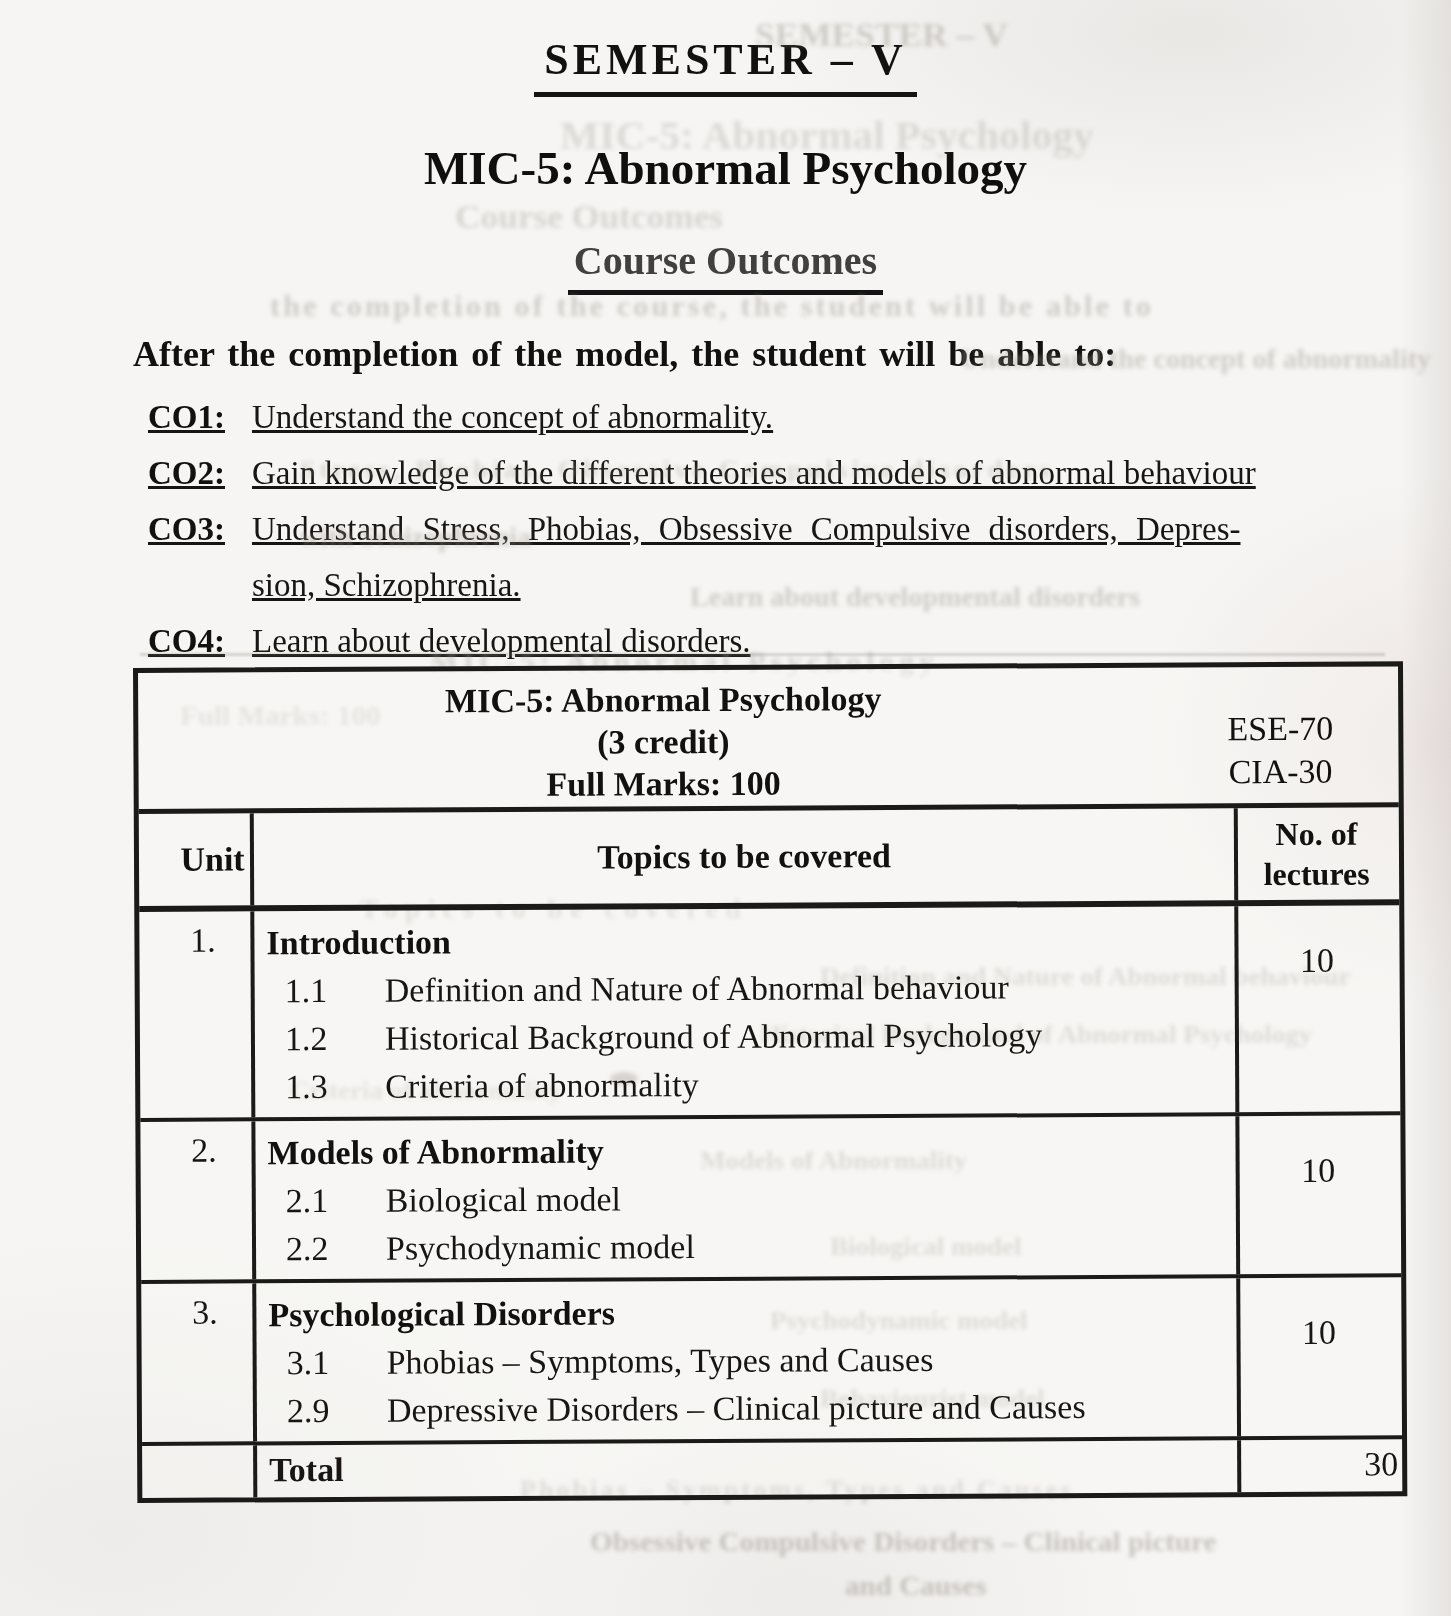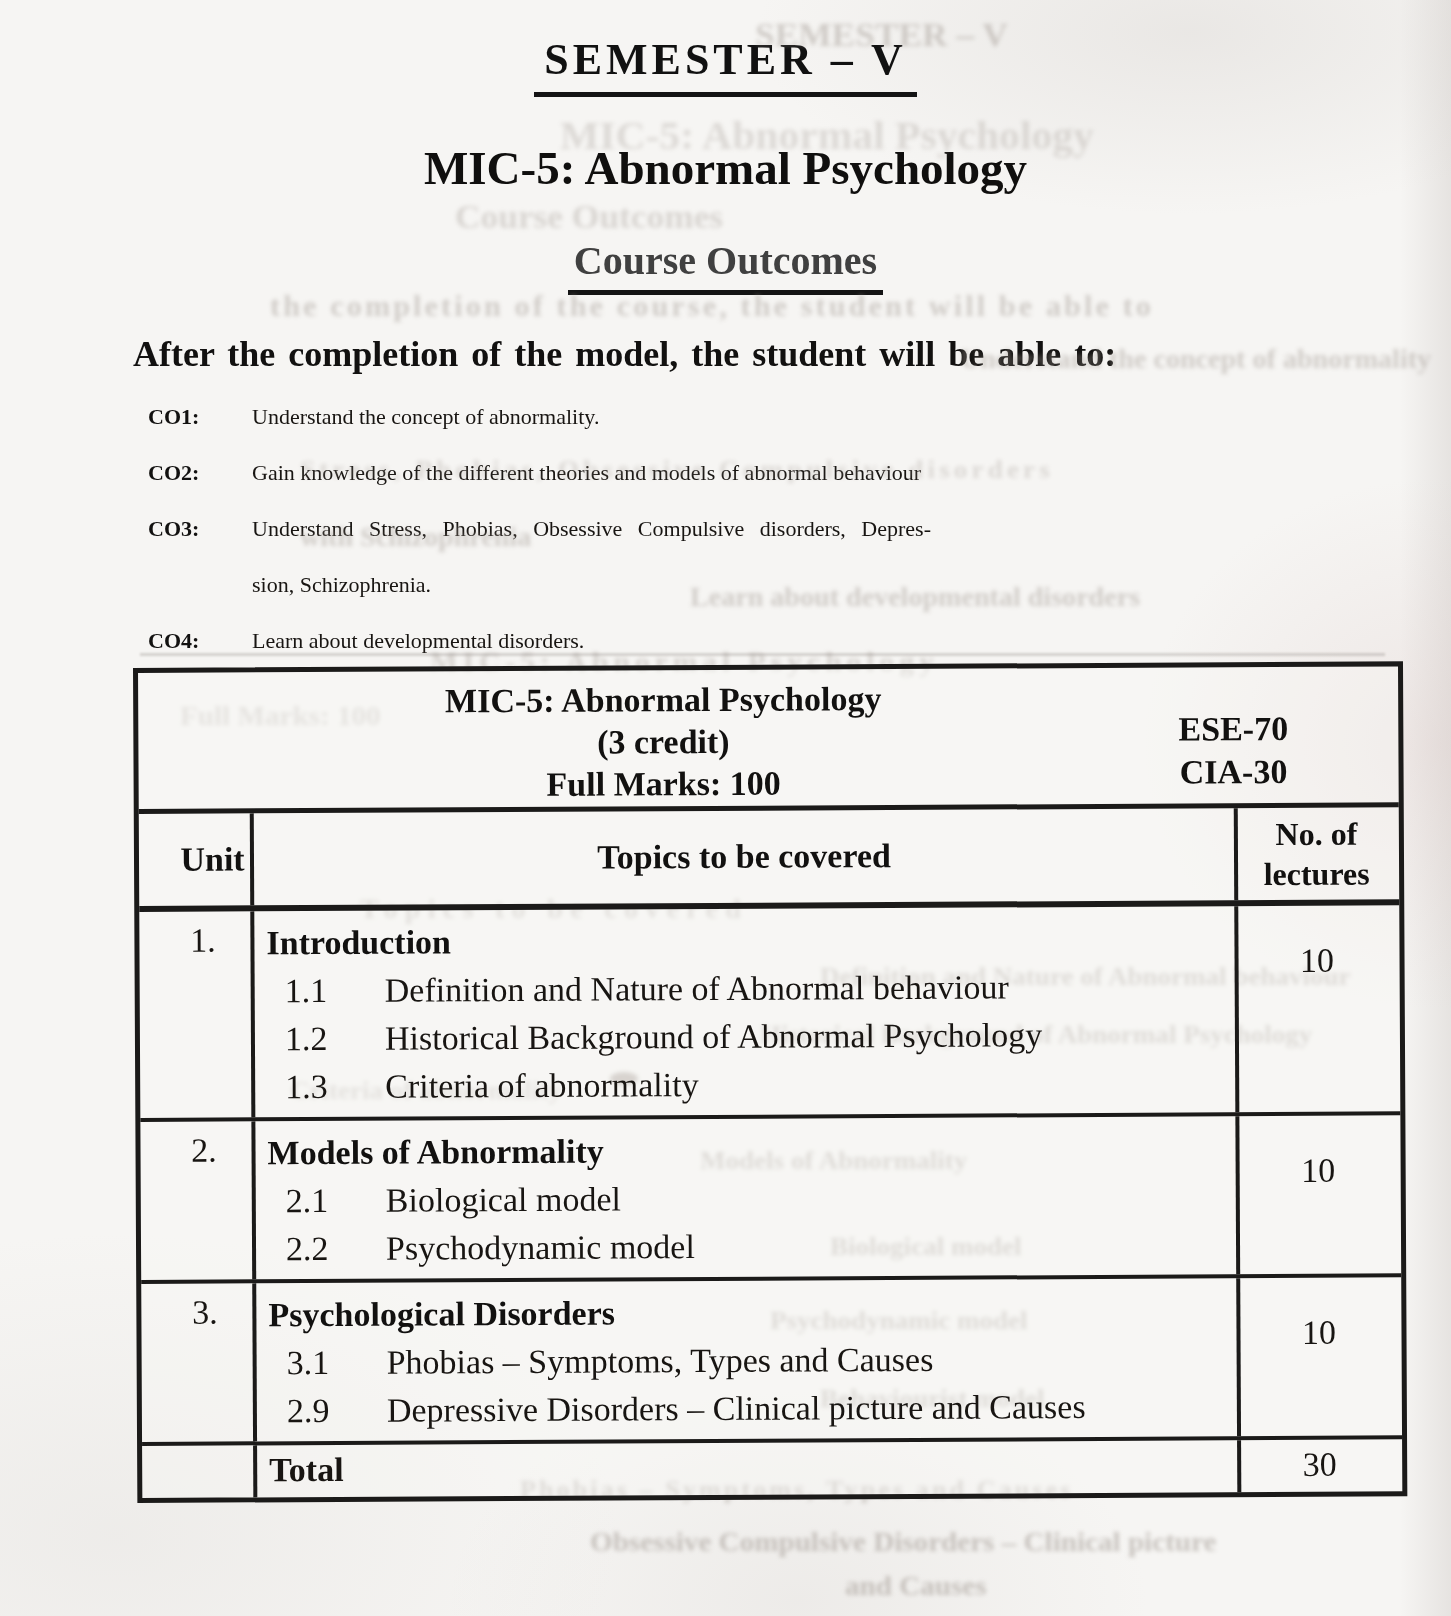--- a/index.html
+++ b/index.html
@@ -25,39 +25,39 @@
   }
   .course-title{margin-top:44px;text-align:center;font-size:47px;font-weight:bold;color:#100f0e;}
   .outcomes-title{margin-top:42px;text-align:center;}
   .outcomes-title span{
     display:inline-block;font-size:40px;font-weight:bold;
     border-bottom:5px solid #141414;padding:0 6px 6px 6px;color:#404040;
   }
   .intro{margin:38px 40px 0 133px;font-size:36px;font-weight:bold;word-spacing:4px;color:#121110;}
 
   
-  .outcomes{margin:14px 52px 0 148px;font-size:22px;line-height:56px;}
+  .outcomes{margin:14px 52px 0 148px;font-size:33px;line-height:56px;text-decoration:underline;}
   .co-item{display:grid;grid-template-columns:104px 1fr;align-items:start;}
   .co-label{font-weight:bold;color:#121110;}
   .co-wide{word-spacing:10px;}
 
   
   .syllabus-table{
     position:absolute;left:133px;top:668px;width:1270px;box-sizing:border-box;
     border:5px solid #1b1a19;transform:rotate(-0.3deg);transform-origin:0 0;
     background:rgba(250,249,247,.35);
   }
   .t-title{position:relative;height:136px;border-bottom:5px solid #1b1a19;}
   .t-title-block{
     width:100%;box-sizing:border-box;padding:9px 210px 0 0;text-align:center;
     font-size:34px;font-weight:bold;line-height:42px;color:#121110;
   }
   .t-exam{
-    position:absolute;left:1015px;top:40px;width:160px;text-align:center;
-    font-size:34px;font-weight:bold;line-height:43px;color:#121110;
+    position:absolute;left:1062px;top:40px;width:160px;text-align:center;
+    font-size:34px;font-weight:normal;line-height:43px;color:#121110;
   }
   .t-colhead{
     display:grid;grid-template-columns:115px 984px 157px;
     border-bottom:6px solid #1b1a19;height:92px;
   }
   .t-colhead .hc{display:flex;align-items:center;justify-content:center;
     font-size:34px;font-weight:bold;color:#121110;}
   .hc-unit{border-right:4px solid #1b1a19;margin-left:36px;}
   .hc-topics{border-right:4px solid #1b1a19;}
   .hc-lect{font-size:32px !important;line-height:40px;text-align:center;}
@@ -67,21 +67,21 @@
   .t-row .tc{border-right:4px solid #1b1a19;padding:8px 0 6px 12px;box-sizing:border-box;}
   .t-row .lc{text-align:center;font-size:34px;box-sizing:border-box;}
   .row-heading{font-size:34px;font-weight:bold;line-height:48px;color:#121110;}
   .item{display:flex;padding-left:18px;font-size:34px;line-height:48px;}
   .item .n{flex:0 0 100px;}
   .lect-val{padding-top:36px;}
   .t-total{display:grid;grid-template-columns:115px 984px 157px;height:52px;}
   .t-total .uc{border-right:4px solid #1b1a19;}
   .t-total .tc{border-right:4px solid #1b1a19;padding:6px 0 0 12px;
     font-size:34px;font-weight:bold;box-sizing:border-box;}
-  .t-total .lc{text-align:center;font-size:34px;padding-top:6px;box-sizing:border-box;}
+  .t-total .lc{text-align:right;font-size:34px;padding-top:6px;box-sizing:border-box;}
 
   
   .ghost-layer{position:absolute;inset:0;pointer-events:none;}
   .ghost{
     position:absolute;color:#a29a93;opacity:.45;filter:blur(2px);
     font-weight:bold;white-space:nowrap;transform:scaleX(1.04);transform-origin:0 0;
   }
   #g1{left:755px;top:16px;font-size:34px;}
   #g2{left:560px;top:112px;font-size:40px;opacity:.30;}
   #g3{left:455px;top:198px;font-size:34px;opacity:.35;}

